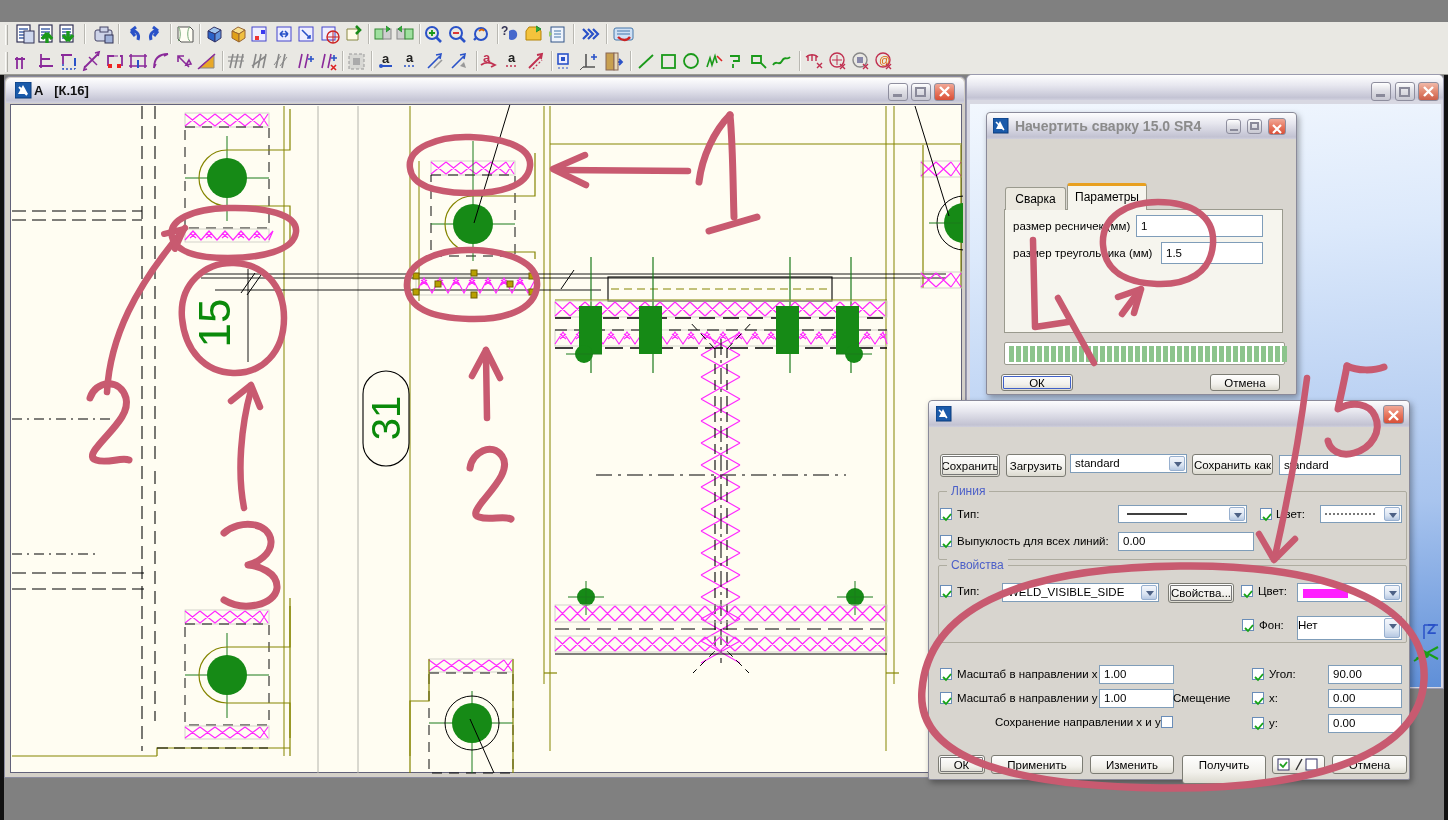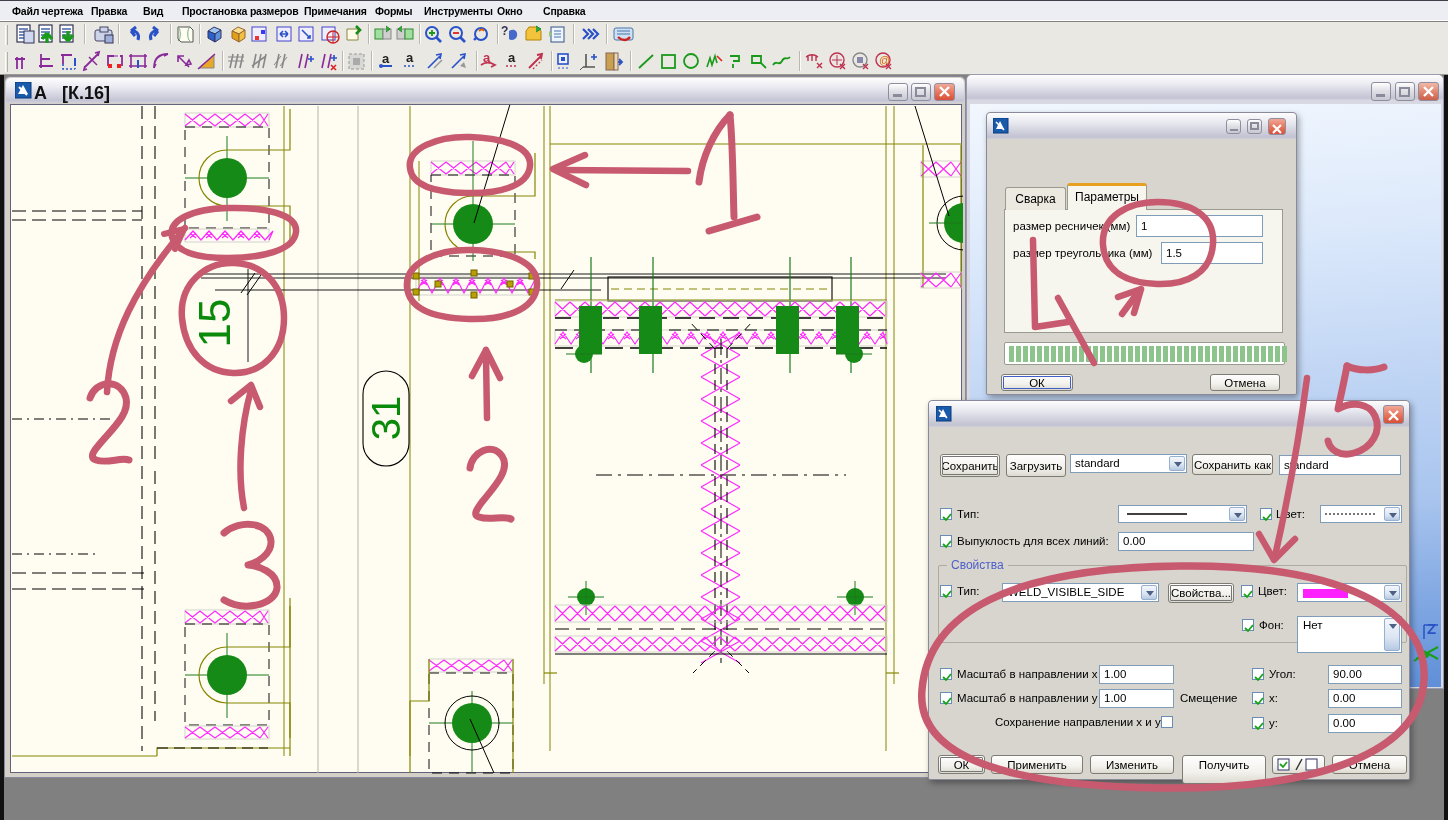--- a/index.html
+++ b/index.html
@@ -21,31 +21,20 @@
 .tbox{position:absolute;background:#fff;border:1px solid #7f9db9;font-size:11.5px;color:#000;padding-left:4px;white-space:nowrap;overflow:hidden}
 .combo{position:absolute;background:#fff;border:1px solid #7f9db9;font-size:11.5px;color:#000;white-space:nowrap;overflow:hidden}
 .cbtn{position:absolute;right:1px;top:1px;bottom:1px;width:16px;background:linear-gradient(#f4f6fb,#dbe5f2 60%,#b6c8e2);border:1px solid #98b0cf;border-radius:2px}
 .cbtn:after{content:"";position:absolute;left:4px;top:5px;border:4px solid transparent;border-top:5px solid #4d6185}
 .chk{position:absolute;width:12px;height:12px;background:#fff;border:1px solid #6a8db8}
 .lbl{position:absolute;font-size:11.5px;color:#000;white-space:nowrap}
 .grp{position:absolute;border:1px solid #aeaca0;border-radius:2px}
 .glbl{position:absolute;top:-8px;left:8px;background:#d8d5cf;padding:0 4px;font-size:12px;color:#4b5fc8}
 </style></head><body>
 <div id="root">
-<div id="menubar" class="abs">
-      <span style="left:12px">Файл чертежа</span>
-      <span style="left:91px">Правка</span>
-      <span style="left:143px">Вид</span>
-      <span style="left:182px">Простановка размеров</span>
-      <span style="left:304px">Примечания</span>
-      <span style="left:375px">Формы</span>
-      <span style="left:424px">Инструменты</span>
-      <span style="left:497px">Окно</span>
-      <span style="left:543px">Справка</span>
-    </div>
 <div id="tb1" class="abs">
       <div class="grip" style="left:5px;top:3px"></div>
       <div class="ic" style="left:14px;top:1px"><svg width="23" height="23" style="">
           <rect x="3" y="2" width="13" height="17" fill="#fff" stroke="#335" stroke-width="1.2"></rect>
           <path d="M5 6h9M5 9h9M5 12h9M5 15h6" stroke="#46a" stroke-width="1.4"></path>
           <rect x="10" y="8" width="10" height="12" fill="#cfd8ee" stroke="#335"></rect>
         </svg></div>
       <div class="ic" style="left:36px;top:1px"><svg width="23" height="23" style="">
           <rect x="3" y="2" width="13" height="17" fill="#fff" stroke="#335" stroke-width="1.2"></rect>
           <path d="M5 6h9M5 9h9M5 12h9M5 15h6" stroke="#46a" stroke-width="1.4"></path>
@@ -339,21 +328,21 @@
 </svg>
       </div>
     </div>
 <div class="abs" style="left:4px;top:76px;width:962px;height:702px;background:#d4d0c8;border-radius:6px 6px 0 0;border:1px solid #8a8a9e">
 <div class="tbar" style="left:1px;top:1px;right:1px;background:linear-gradient(#fefefe,#e8e8f0 40%,#c4c4d4 90%,#d0d0de)">
 <svg width="17" height="17" style="position:absolute;left:9px;top:4px">
           <rect width="16" height="16" fill="#1a5aaa" stroke="#0a3a7a"></rect>
           <path d="M3 12L8 3l5 9z" fill="#fff"></path>
           <path d="M4 5l8 8" stroke="#fff" stroke-width="2"></path>
         </svg>
-<span style="position:absolute;left:28px;top:5px;font-size:18px;font-weight:700;color:#111">А&nbsp;&nbsp;&nbsp;[К.16]</span>
+<span style="position:absolute;left:28px;top:5px;font-size:13px;font-weight:700;color:#111">А&nbsp;&nbsp;&nbsp;[К.16]</span>
 <div class="xpbtn" style="left:882px;top:5px;width:20px;height:18px">
           <div style="position:absolute;left:4px;top:10px;width:9px;height:3px;background:#8a8a9a"></div>
         </div>
 <div class="xpbtn" style="left:905px;top:5px;width:20px;height:18px">
           <div style="position:absolute;left:3px;top:3px;width:11px;height:10px;border:2px solid #8a8a9a"></div>
         </div>
 <div class="xpbtn" style="left:928px;top:5px;width:21px;height:18px;background:linear-gradient(#f0a898,#e87860 50%,#d84f38)">
 <svg width="19" height="16">
             <path d="M5 3l9 9 M14 3l-9 9" stroke="#fff" stroke-width="2.4"></path>
           </svg></div>
@@ -502,20 +491,21 @@
         </svg>
       </div>
     </div>
 <div class="dlg" style="left:986px;top:112px;width:311px;height:283px">
       <div class="dtitle">
         <svg width="16" height="16" style="position:absolute;left:6px;top:5px">
           <rect width="15" height="15" fill="#1a5aaa" stroke="#0a3a7a"></rect>
           <path d="M3 11L7 3l4 8z" fill="#fff"></path>
           <path d="M3 4l8 8" stroke="#fff" stroke-width="1.6"></path>
         </svg>
+        <span style="position:absolute;left:28px;top:0">Начертить сварку 15.0 SR4</span>
         <div class="xpbtn" style="left:239px;top:6px;width:15px;height:15px">
           <div style="position:absolute;left:3px;top:9px;width:8px;height:2px;background:#8a8a9a"></div>
         </div>
         <div class="xpbtn" style="left:260px;top:6px;width:15px;height:15px">
           <div style="position:absolute;left:2px;top:2px;width:9px;height:8px;border:2px solid #8a8a9a"></div>
         </div>
         <div class="xpbtn" style="left:281px;top:5px;width:18px;height:17px;background:linear-gradient(#f0a898,#e87860 50%,#d84f38)"><svg width="16" height="15">
             <path d="M4 3l8 8 M12 3l-8 8" stroke="#fff" stroke-width="2.2"></path>
           </svg></div>
       </div>
@@ -580,20 +570,23 @@
         </svg>
         <div class="xpbtn" style="left:454px;top:4px;width:21px;height:19px;background:linear-gradient(#f0a898,#e87860 50%,#d84f38)"><svg width="19" height="17">
             <path d="M5 4l9 9 M14 4l-9 9" stroke="#fff" stroke-width="2.4"></path>
           </svg></div>
       </div>
       <div class="btn" style="left:11px;top:53px;width:60px;height:23px;line-height:22px;outline:1px solid #777;outline-offset:-3px">Сохранить</div>
       <div class="btn" style="left:77px;top:53px;width:60px;height:23px;line-height:22px">Загрузить</div>
       <div class="combo" style="left:141px;top:53px;width:117px;height:19px;line-height:17px;padding-left:4px">standard<div class="cbtn"></div></div>
       <div class="btn" style="left:263px;top:53px;width:81px;height:21px;line-height:20px">Сохранить как</div>
       <div class="tbox" style="left:350px;top:54px;width:122px;height:20px;line-height:18px">standard</div>
+      <div class="grp" style="left:9px;top:90px;width:469px;height:69px">
+        <div class="glbl">Линия</div>
+      </div>
       <div class="chk" style="left:11px;top:107px"><svg width="11" height="11">
           <path d="M2 5l3 3 5-6" stroke="#17a317" stroke-width="1.8" fill="none"></path>
         </svg></div>
       <div class="lbl" style="left:28px;top:107px">Тип:</div>
       <div class="combo" style="left:189px;top:104px;width:129px;height:18px"><svg width="100" height="16">
           <path d="M8 8h60" stroke="#000" stroke-width="1.5"></path>
         </svg><div class="cbtn"></div></div>
       <div class="chk" style="left:331px;top:107px"><svg width="11" height="11">
           <path d="M2 5l3 3 5-6" stroke="#17a317" stroke-width="1.8" fill="none"></path>
         </svg></div>
@@ -620,37 +613,37 @@
         </svg></div>
       <div class="lbl" style="left:329px;top:184px">Цвет:</div>
       <div class="combo" style="left:368px;top:182px;width:105px;height:19px">
         <div style="position:absolute;left:5px;top:5px;width:45px;height:9px;background:#ff20ff"></div>
         <div class="cbtn"></div>
       </div>
       <div class="chk" style="left:313px;top:218px"><svg width="11" height="11">
           <path d="M2 5l3 3 5-6" stroke="#17a317" stroke-width="1.8" fill="none"></path>
         </svg></div>
       <div class="lbl" style="left:330px;top:218px">Фон:</div>
-      <div class="combo" style="left:368px;top:215px;width:105px;height:37px;line-height:17px;padding-left:5px">Нет<div class="cbtn"></div></div>
+      <div class="combo" style="left:368px;top:215px;width:105px;height:24px;line-height:17px;">Нет<div class="cbtn"></div></div>
       <div class="chk" style="left:11px;top:267px"><svg width="11" height="11">
           <path d="M2 5l3 3 5-6" stroke="#17a317" stroke-width="1.8" fill="none"></path>
         </svg></div>
       <div class="lbl" style="left:28px;top:267px">Масштаб в направлении x</div>
       <div class="tbox" style="left:170px;top:264px;width:75px;height:19px;line-height:17px">1.00</div>
       <div class="chk" style="left:323px;top:267px"><svg width="11" height="11">
           <path d="M2 5l3 3 5-6" stroke="#17a317" stroke-width="1.8" fill="none"></path>
         </svg></div>
       <div class="lbl" style="left:340px;top:267px">Угол:</div>
       <div class="tbox" style="left:399px;top:264px;width:74px;height:19px;line-height:17px">90.00</div>
       <div class="chk" style="left:11px;top:291px"><svg width="11" height="11">
           <path d="M2 5l3 3 5-6" stroke="#17a317" stroke-width="1.8" fill="none"></path>
         </svg></div>
       <div class="lbl" style="left:28px;top:291px">Масштаб в направлении y</div>
       <div class="tbox" style="left:170px;top:288px;width:75px;height:19px;line-height:17px">1.00</div>
-      <div class="lbl" style="left:251px;top:291px">Смещение</div>
+      <div class="lbl" style="left:244px;top:291px">Смещение</div>
       <div class="chk" style="left:323px;top:291px"><svg width="11" height="11">
           <path d="M2 5l3 3 5-6" stroke="#17a317" stroke-width="1.8" fill="none"></path>
         </svg></div>
       <div class="lbl" style="left:340px;top:291px">x:</div>
       <div class="tbox" style="left:399px;top:288px;width:74px;height:19px;line-height:17px">0.00</div>
       <div class="lbl" style="left:66px;top:315px">Сохранение направлении x и y</div>
       <div class="chk" style="left:232px;top:315px"></div>
       <div class="chk" style="left:323px;top:316px"><svg width="11" height="11">
           <path d="M2 5l3 3 5-6" stroke="#17a317" stroke-width="1.8" fill="none"></path>
         </svg></div>

